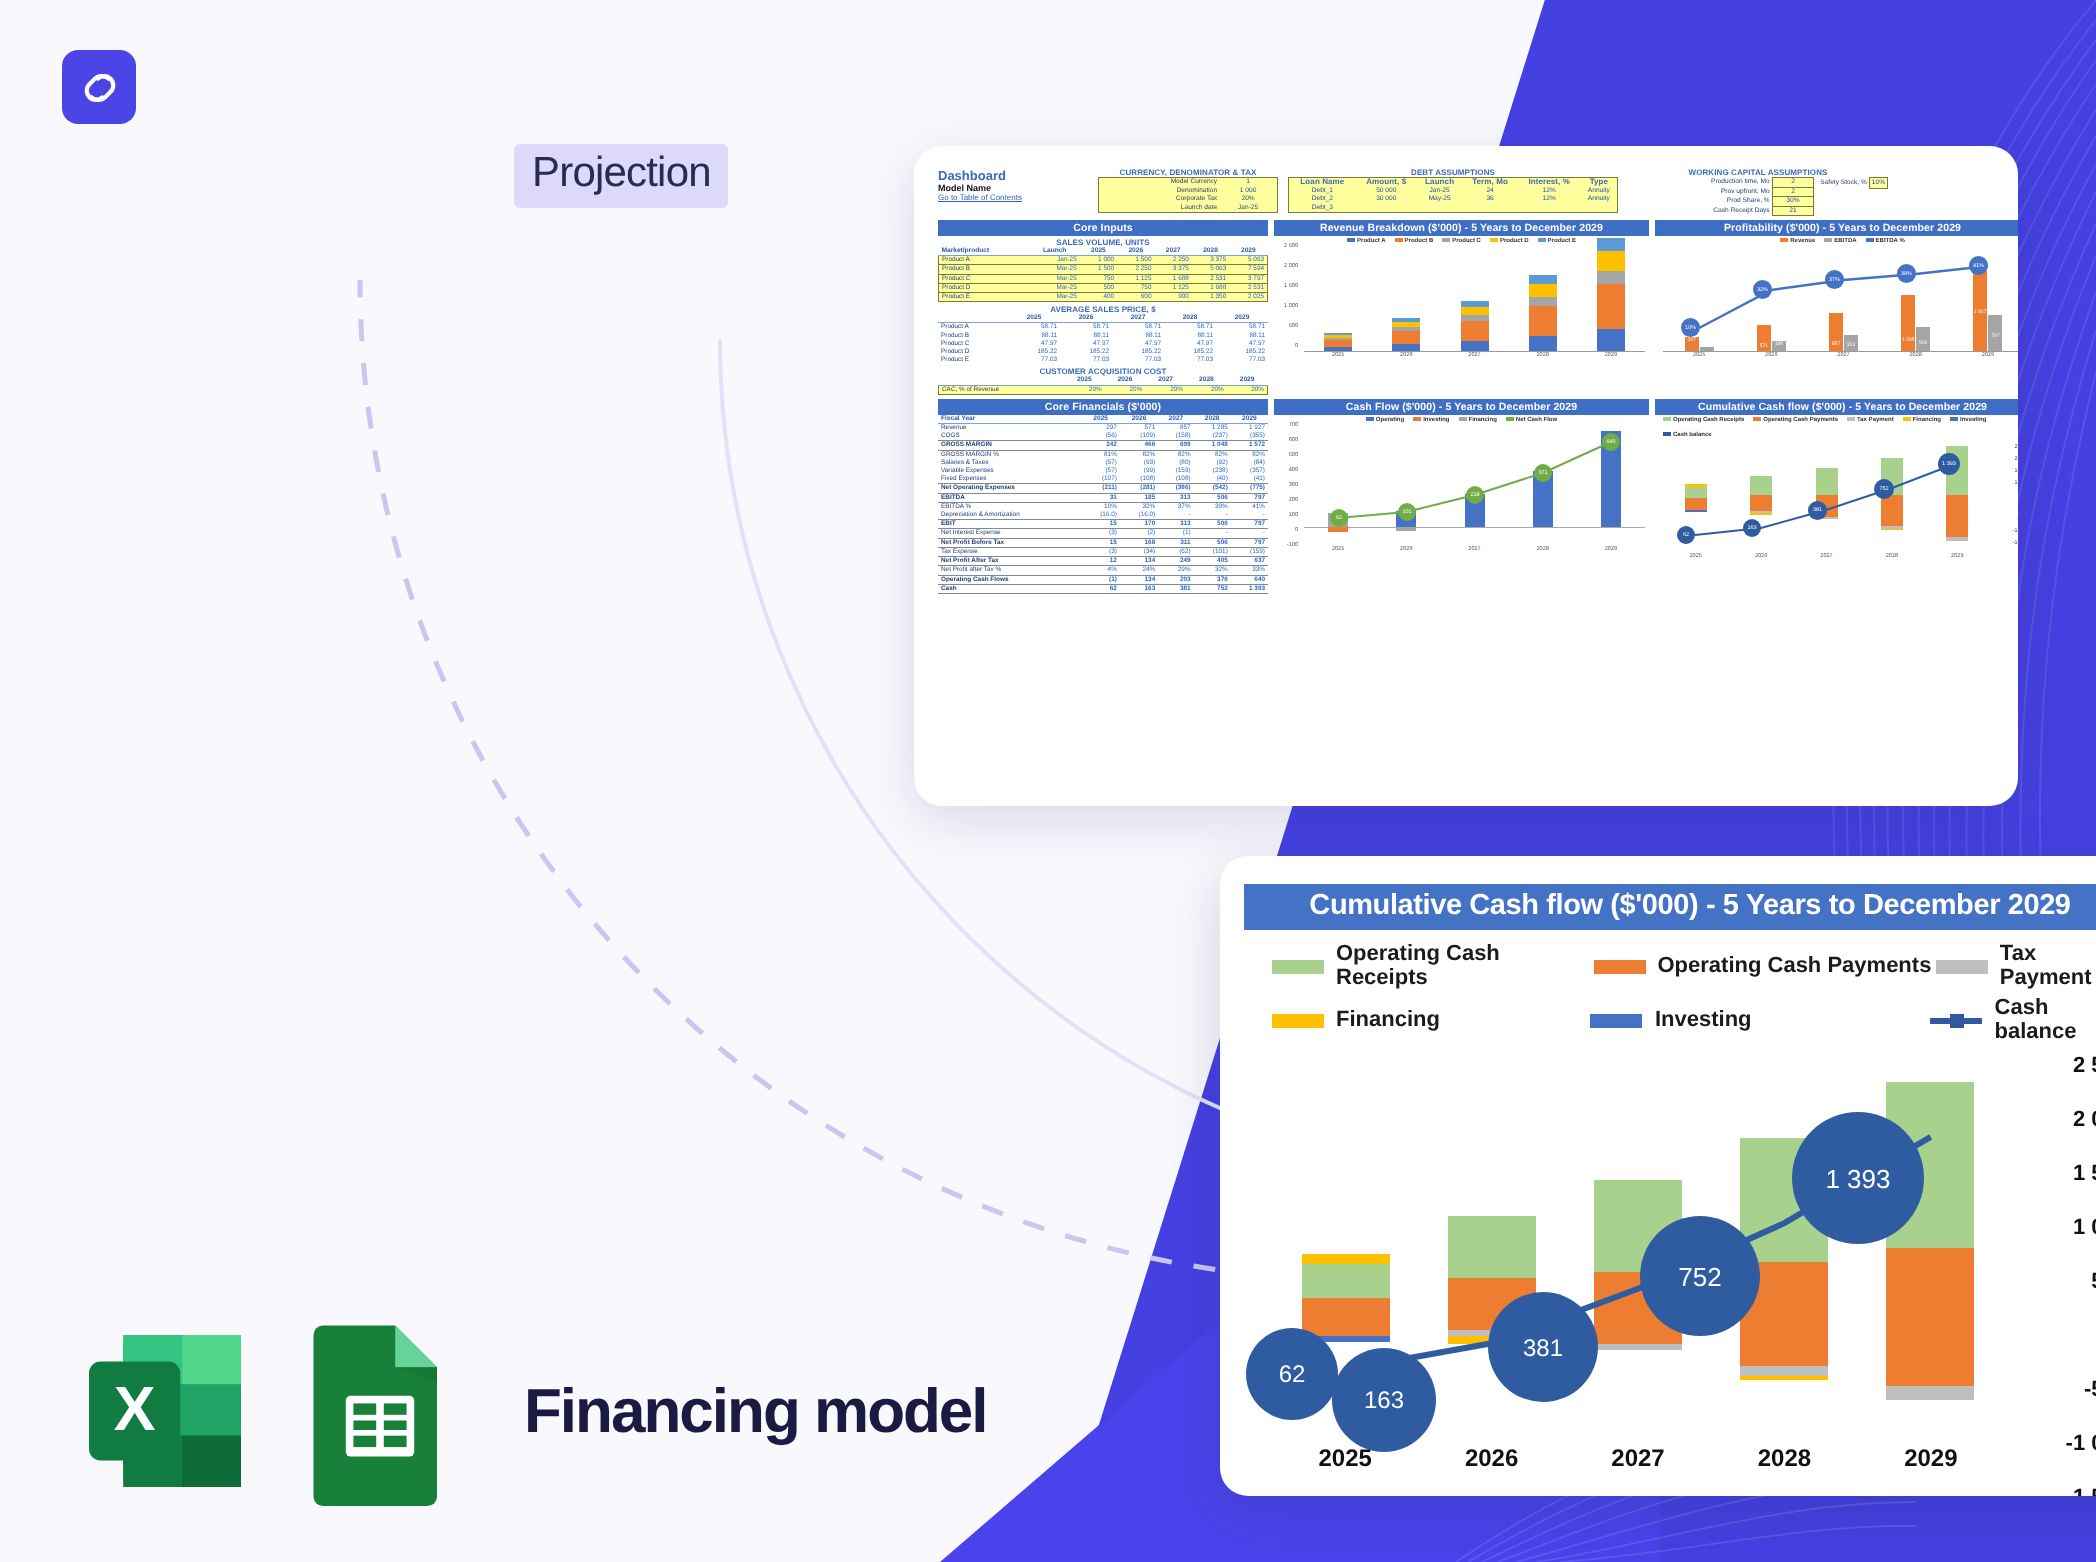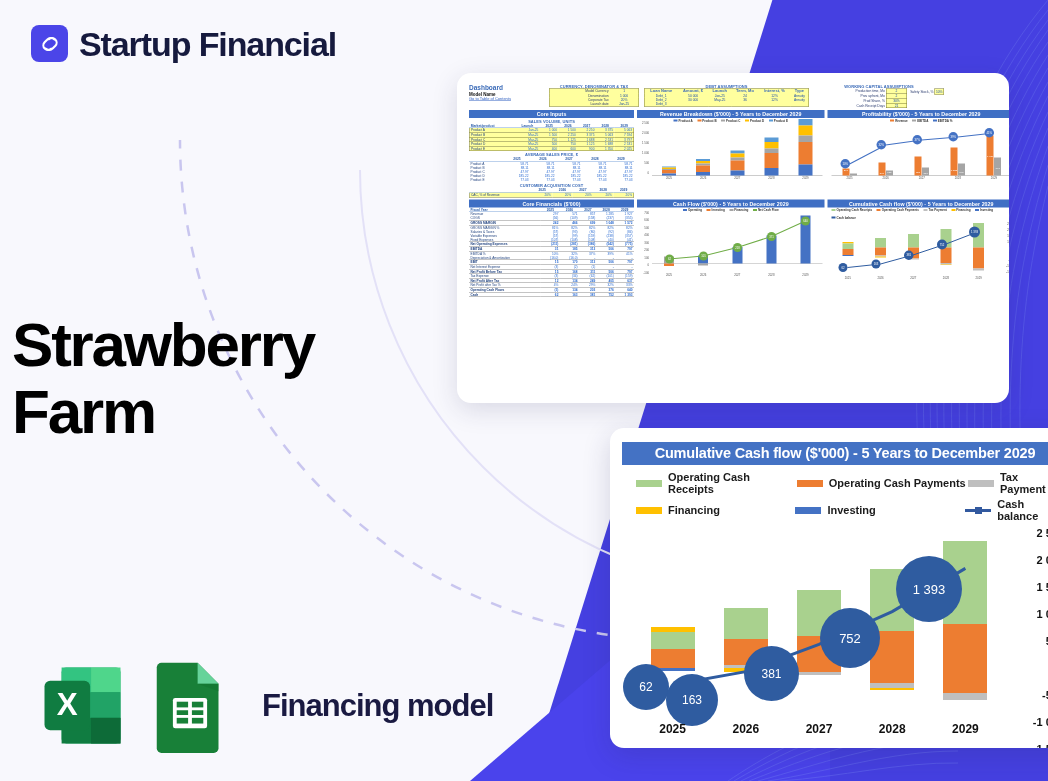--- a/index.html
+++ b/index.html
@@ -164,24 +164,23 @@
     <circle cx="500" cy="0" r="420" fill="none" stroke="#e3e1f7" stroke-width="2"></circle>
   </svg>
 
   <div class="logo-wrap">
     <span class="logo-mark">
       <svg width="24" height="24" viewBox="0 0 24 24" fill="none" stroke="#fff" stroke-width="2.1" stroke-linecap="round">
         <path d="M16.5 7.5 a5.2 5.2 0 0 0 -7.4 0.2 L6.6 10.2 a4.6 4.6 0 0 0 6.5 6.5"></path>
         <path d="M7.5 16.5 a5.2 5.2 0 0 0 7.4 -0.2 l2.5 -2.5 a4.6 4.6 0 0 0 -6.5 -6.5"></path>
       </svg>
     </span>
-    <span class="logo-text">Startup Financial</span>
   </div>
-
-  <h1 class="headline">Strawberry Farm</h1>
+  <div class="logo-sub">Projection</div>
+
 
   <div class="footer-row">
     <svg width="95" height="95" viewBox="0 0 100 100">
       <rect x="28" y="10" width="62" height="80" rx="5" fill="#21a366"></rect>
       <rect x="28" y="10" width="31" height="26" fill="#33c481"></rect>
       <rect x="59" y="10" width="31" height="26" fill="#4fd68b"></rect>
       <rect x="59" y="36" width="31" height="27" fill="#21a366"></rect>
       <rect x="28" y="63" width="62" height="27" fill="#107c41"></rect>
       <rect x="59" y="63" width="31" height="27" fill="#0d6b38"></rect>
       <rect x="10" y="24" width="48" height="52" rx="6" fill="#107c41"></rect>

